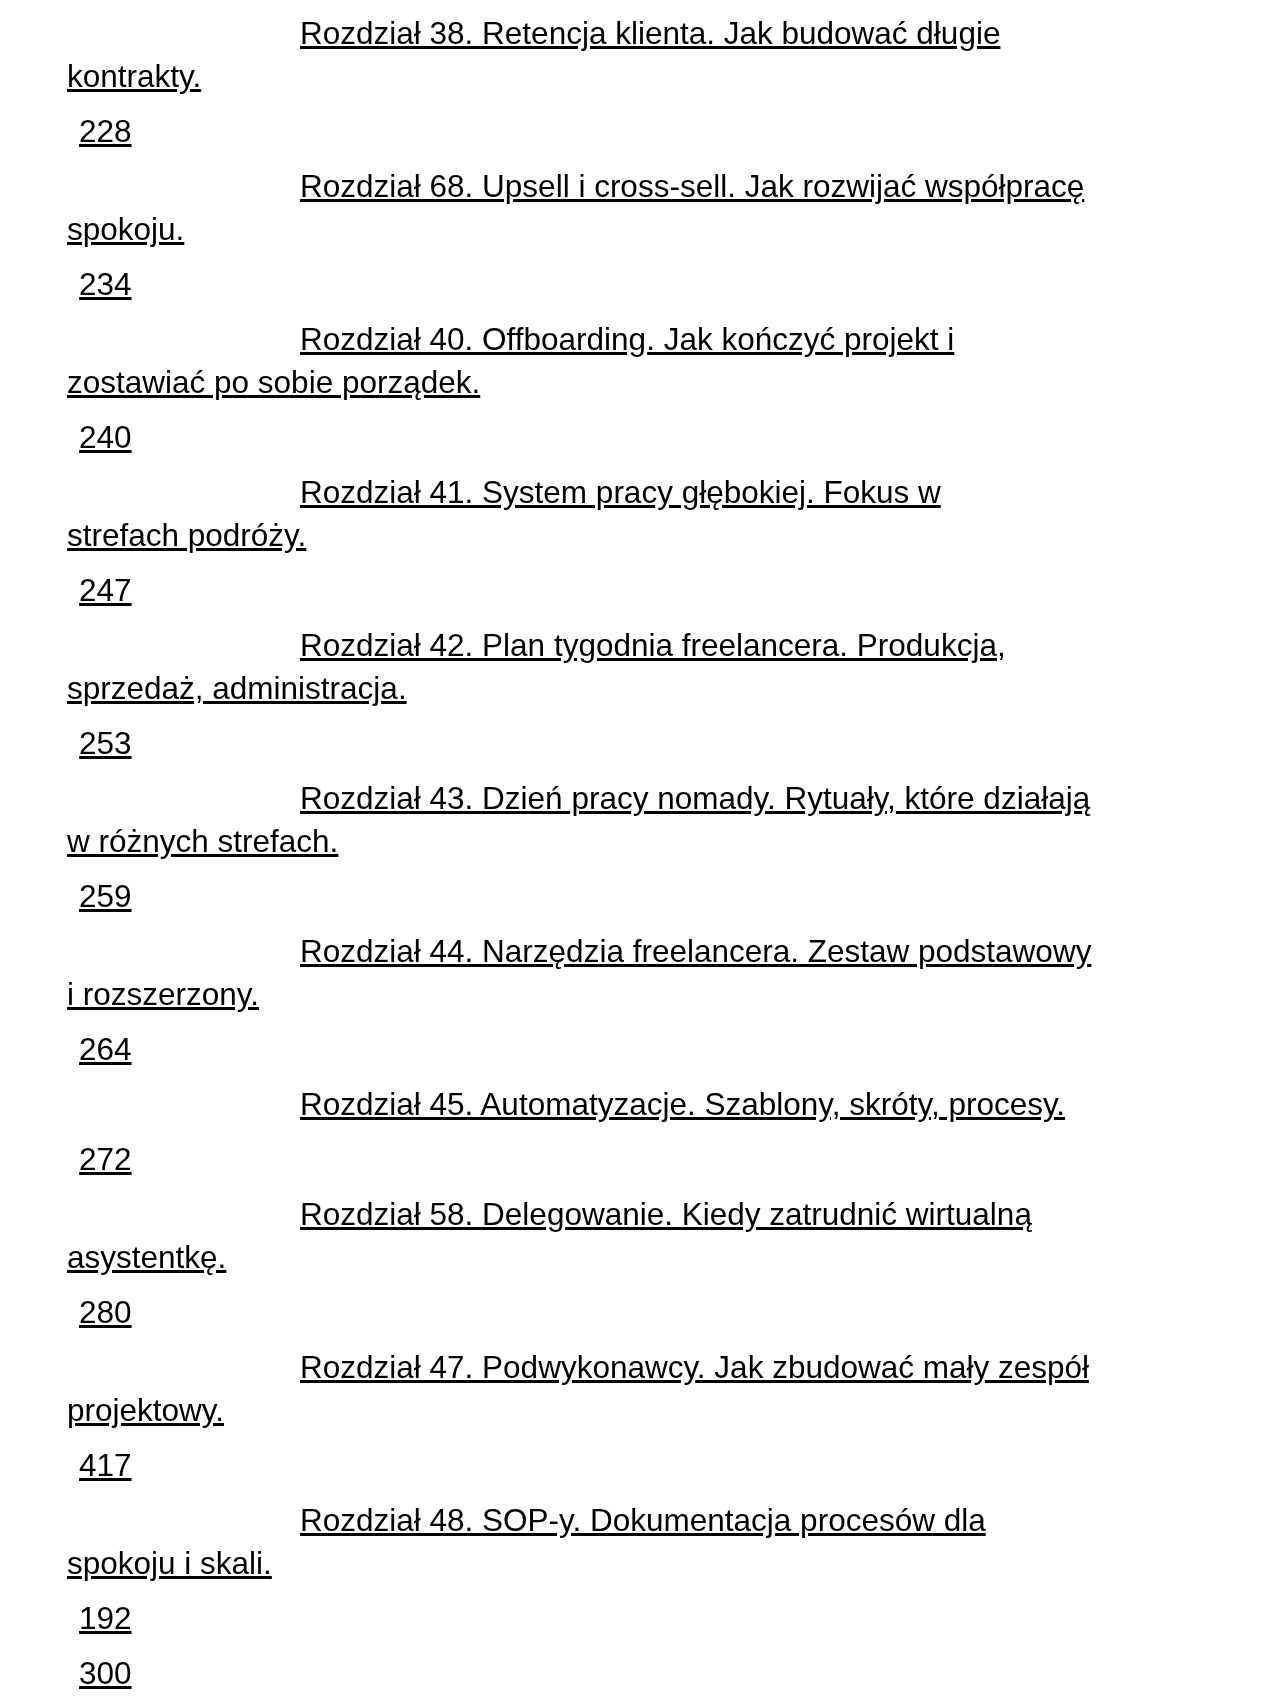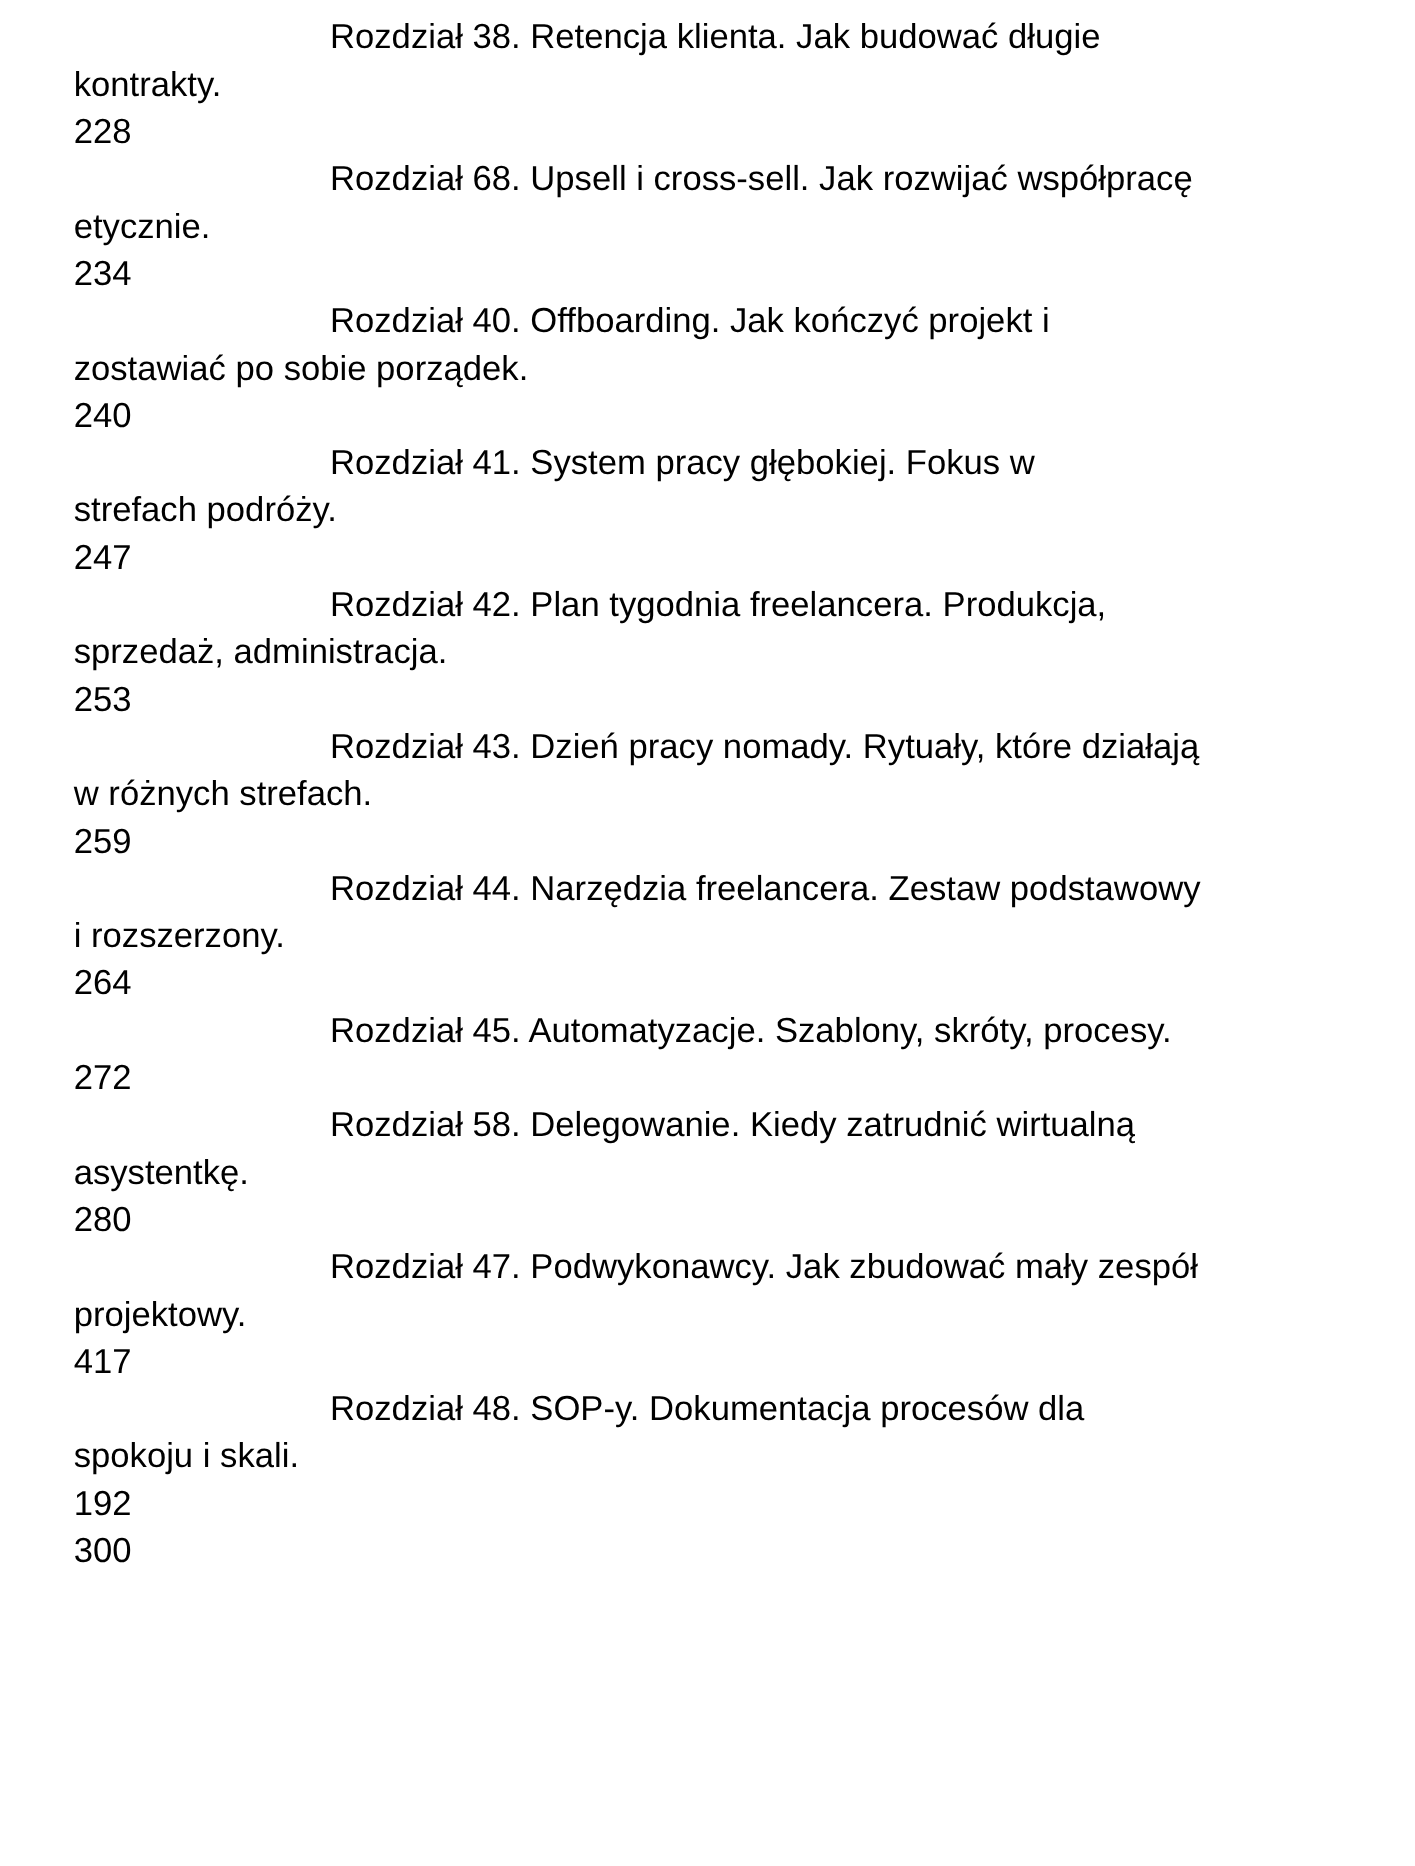--- a/index.html
+++ b/index.html
@@ -13,48 +13,49 @@
     overflow: hidden;
     font-family: "Liberation Sans", "DejaVu Sans", sans-serif;
     font-size: 31.5px;
     line-height: 43px;
     color: #000000;
     -webkit-font-smoothing: antialiased;
   }
   .toc {
     padding: 12px 0 0 67px;
     width: 1100px;
+    text-decoration: underline;
   }
   .entry {
     margin: 0;
   }
   .entry-title {
     margin: 0;
     text-indent: 233px; 
   }
   .title-line {
     white-space: nowrap;
   }
   .entry-page {
-    margin: 0;
+    margin: 12px;
     white-space: nowrap;
   }
 </style>
 </head>
 <body>
 
 <div class="toc">
   <div>
   <div class="entry">
     <p class="entry-title"><span class="title-line">Rozdział 38. Retencja klienta. Jak budować długie</span><br><span class="title-line">kontrakty.</span></p>
     <div class="entry-page">228</div>
   </div>
 
   <div class="entry">
-    <p class="entry-title"><span class="title-line">Rozdział 68. Upsell i cross-sell. Jak rozwijać współpracę</span><br><span class="title-line">etycznie.</span></p>
+    <p class="entry-title"><span class="title-line">Rozdział 68. Upsell i cross-sell. Jak rozwijać współpracę</span><br><span class="title-line">spokoju.</span></p>
     <div class="entry-page">234</div>
   </div>
 
   <div class="entry">
     <p class="entry-title"><span class="title-line">Rozdział 40. Offboarding. Jak kończyć projekt i</span><br><span class="title-line">zostawiać po sobie porządek.</span></p>
     <div class="entry-page">240</div>
   </div>
 
   <div class="entry">
     <p class="entry-title"><span class="title-line">Rozdział 41. System pracy głębokiej. Fokus w</span><br><span class="title-line">strefach podróży.</span></p>

